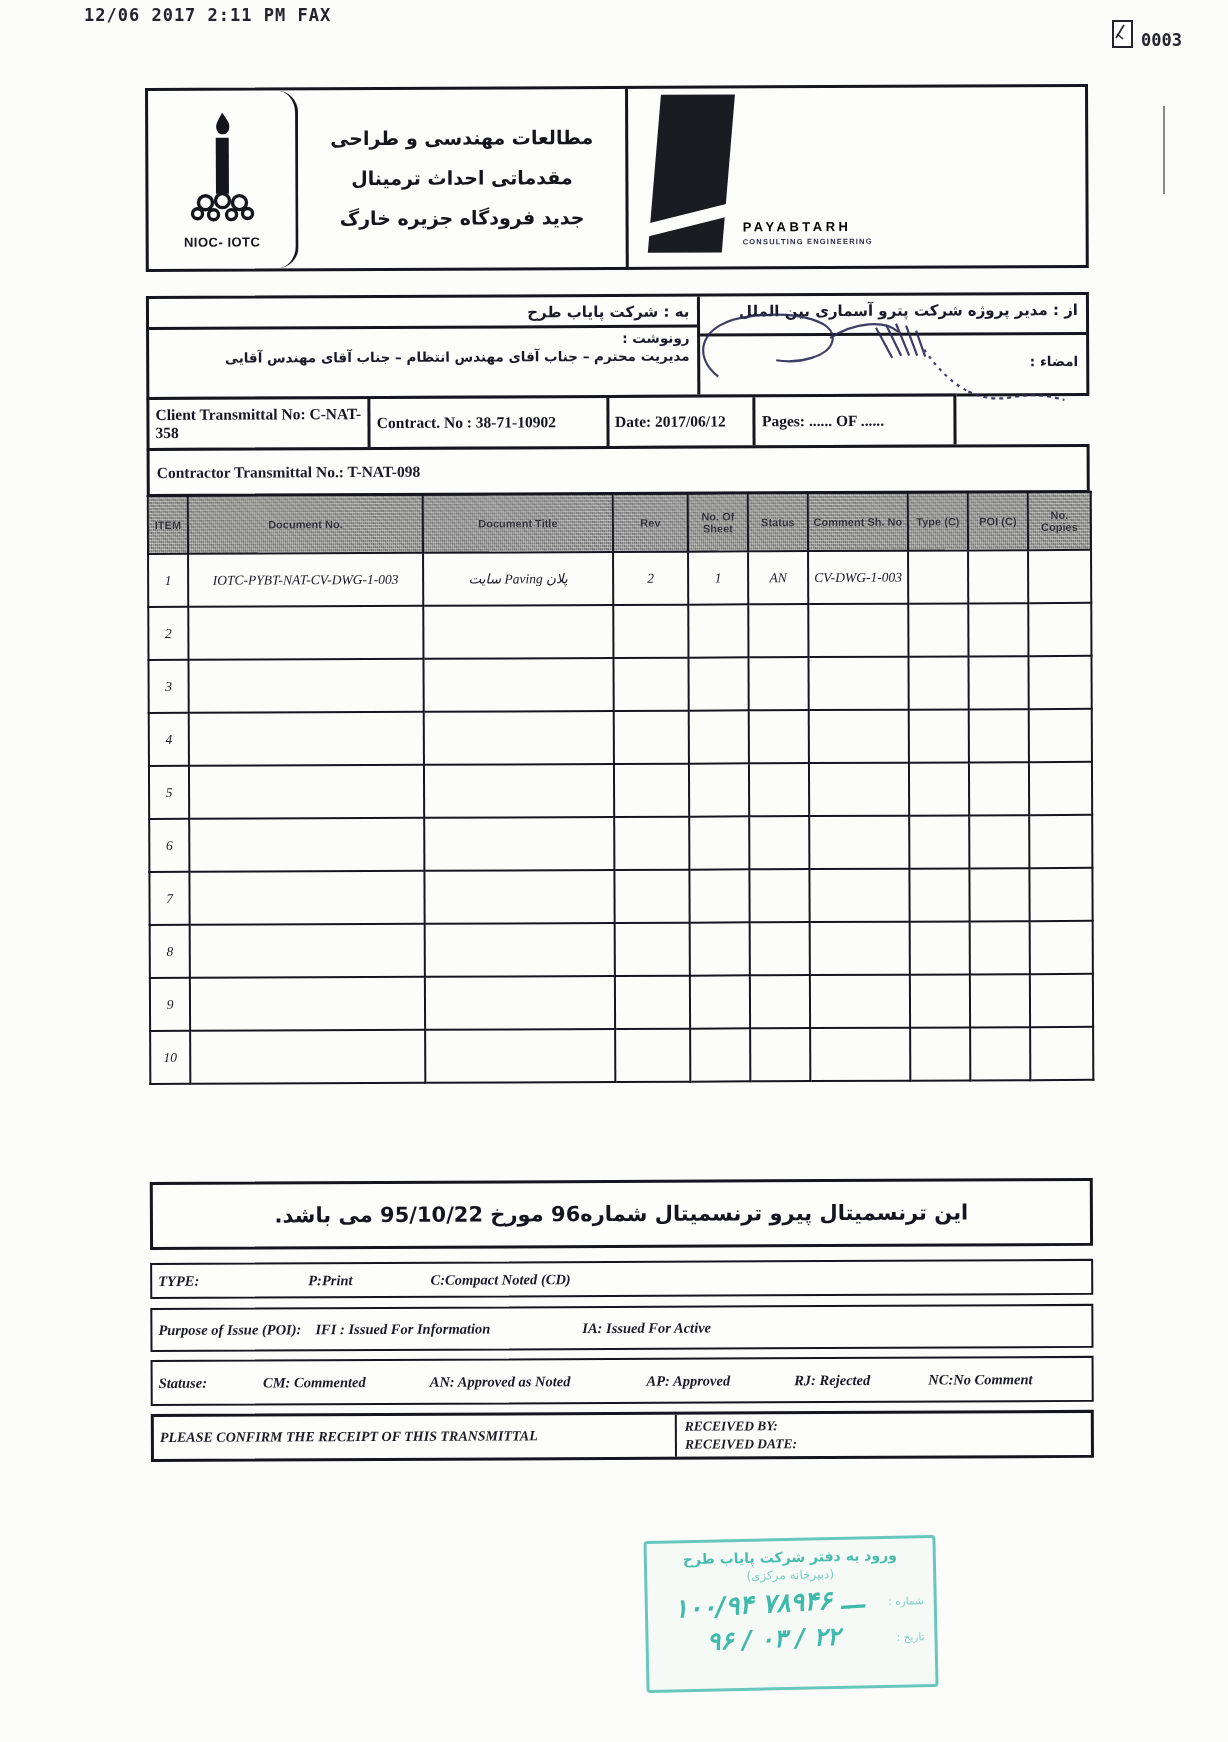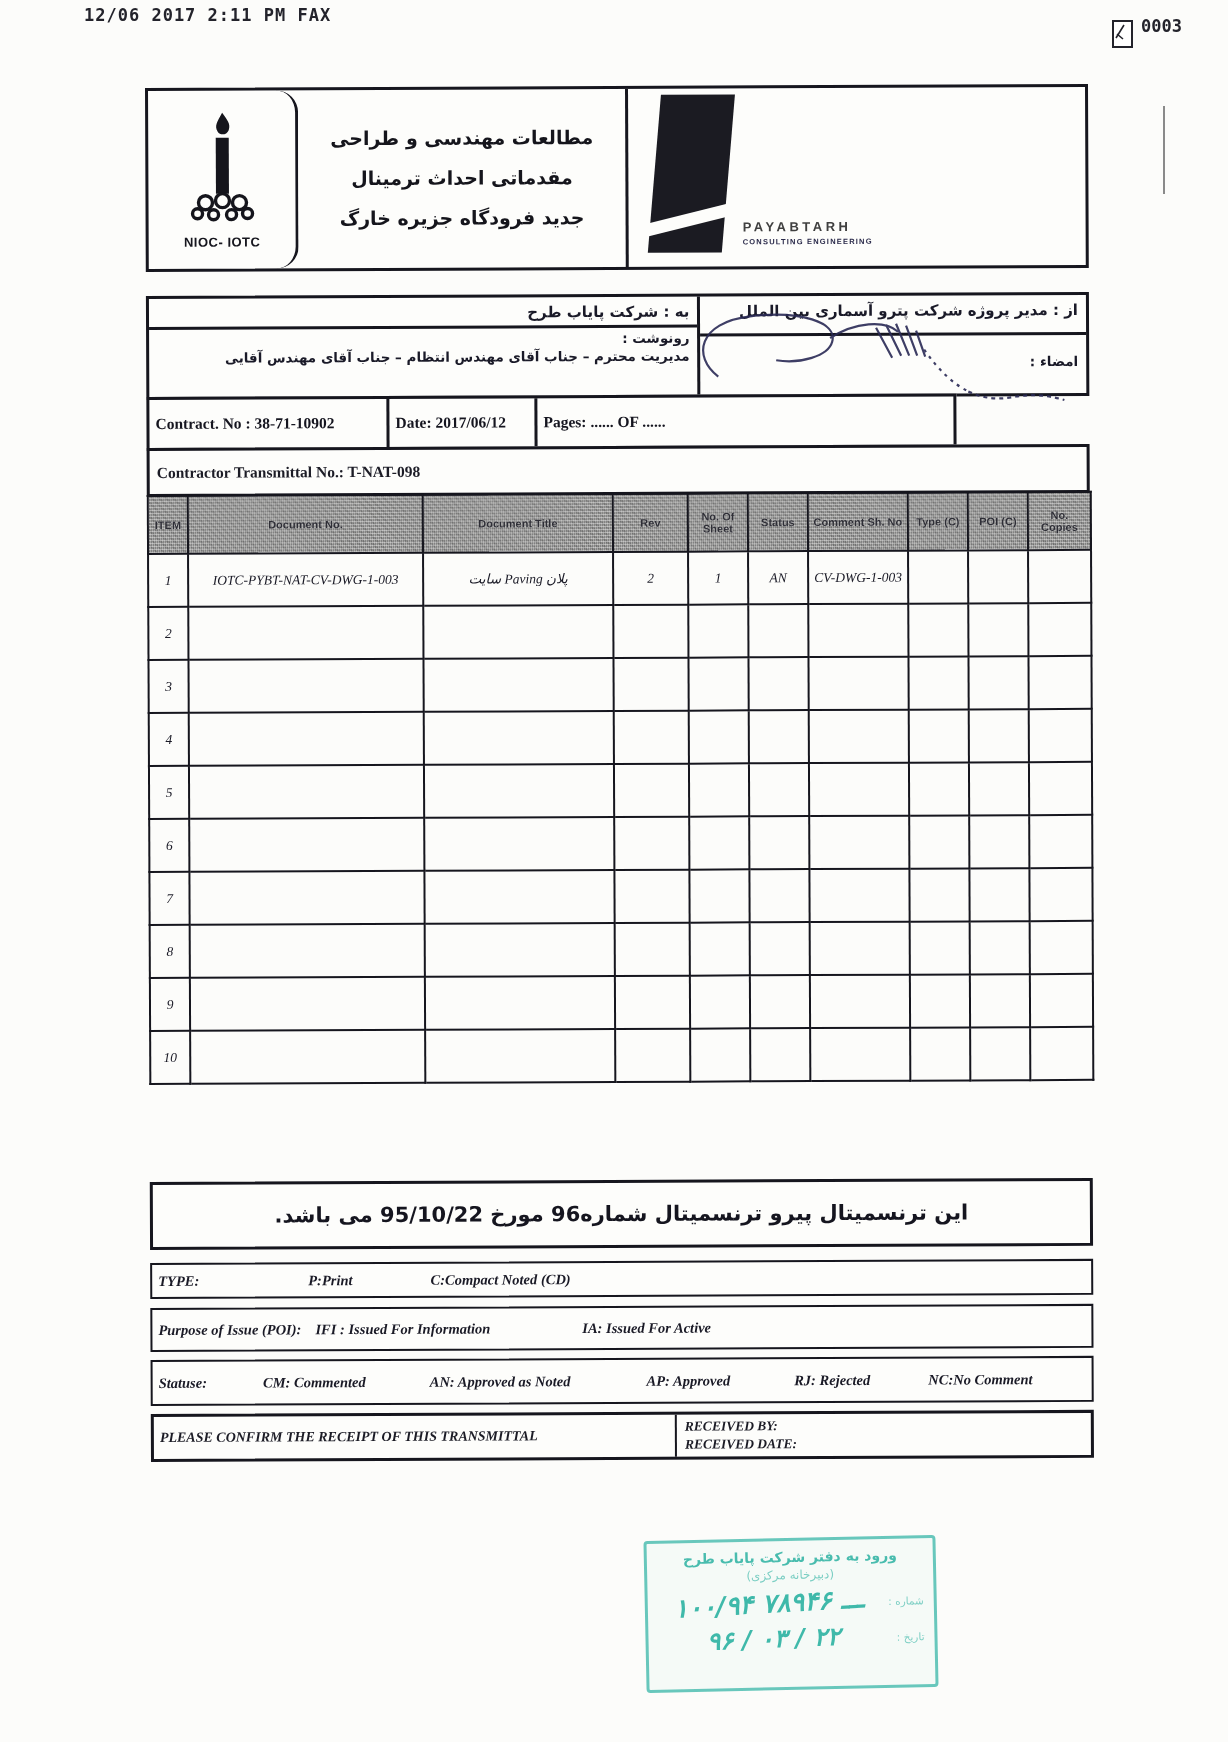--- a/index.html
+++ b/index.html
@@ -7,42 +7,42 @@
     position:relative; width:1228px; height:1742px; margin:0 auto;
     background:#fcfcfa; overflow:hidden; color:#1c1c26;
     font-family:"Liberation Serif", serif;
     text-decoration:underline;
   }
   .abs{position:absolute;}
   
   .fax-left{left:84px; top:5px; font:bold 17px "DejaVu Sans Mono", monospace; letter-spacing:1px; color:#23232b;}
   .fax-icon{left:1112px; top:20px; width:17px; height:24px; border:2px solid #23232b; background:#fff;}
   .fax-icon svg{display:block;}
-  .fax-num{left:1141px; top:16px; font:bold 17px "DejaVu Sans Mono", monospace; color:#23232b;}
+  .fax-num{left:1141px; top:30px; font:bold 17px "DejaVu Sans Mono", monospace; color:#23232b;}
   .scan-vline{left:1163px; top:106px; width:2px; height:88px; background:#8a8a8a;}
   
   .form-root{left:145px; top:88px; width:943px; transform:rotate(-0.25deg); transform-origin:0 0;}
   .bx{border:3px solid #16161e; box-sizing:border-box; background:#fdfdfb;}
   
   .logo-row{display:flex; width:943px; height:184px;}
   .logo-cell{border-right:3px solid #16161e; display:flex; flex-direction:column; align-items:center; justify-content:center; box-sizing:border-box;}
   .logo-cell:last-child{border-right:none;}
   .cell-nioc{width:150px;border-radius:22px;}
   .cell-ipac{width:205px;}
   .cell-title{width:330px;}
   .cell-payab{width:258px; flex-direction:row; align-items:flex-end; justify-content:flex-start; padding:8px 0 14px 26px;}
   .nioc-caption{font:bold 13px "Liberation Sans", sans-serif; letter-spacing:.5px; margin-top:4px; color:#16161e;}
   .ipac-word{font:900 68px "Liberation Serif", serif; letter-spacing:-3px; line-height:.95; color:#15151c; transform:scaleY(1.25); margin-top:-6px;}
   .ipac-fa{direction:rtl; font:bold 12px "DejaVu Sans", sans-serif; color:#15151c; margin-top:16px;}
   .ipac-en{font:bold 10px "Liberation Sans", sans-serif; letter-spacing:.4px; color:#15151c; margin-top:2px;}
   .title-fa{direction:rtl; text-align:center; font:bold 19px "DejaVu Sans", sans-serif; line-height:2.1; color:#15151c;}
   .payab-mark{position:relative; width:74px; height:158px; background:#1b1b22; transform:skewX(-5deg); flex:none;}
   .payab-stripe{position:absolute; left:-8px; right:-8px; bottom:26px; height:13px; background:#fdfdfb; transform:rotate(-14deg);}
   .payab-text{margin:0 0 6px 14px;}
-  .payab-name{font:bold 13px "Liberation Sans", sans-serif; letter-spacing:3.5px; color:#404040;}
+  .payab-name{font:bold 13px "Liberation Sans", sans-serif; letter-spacing:3.5px; color:#000000;}
   .payab-sub{font:bold 7.5px "Liberation Sans", sans-serif; letter-spacing:1.2px; color:#2a2a4a; margin-top:3px;}
   
   .addr{top:208px; display:flex; flex-direction:row; width:943px; height:104px; margin-top:24px;}
   .addr-left{width:555px; border-right:3px solid #16161e; box-sizing:border-box;}
   .addr-right{width:388px; position:relative; box-sizing:border-box;}
   .fa-line{direction:rtl; text-align:right; font:bold 15px "DejaVu Sans", sans-serif; padding:6px 8px 4px 4px; color:#1a1a28;}
   .fa-small{font-size:13.5px; padding-top:2px; padding-bottom:0;}
   .rule-b{border-bottom:3px solid #16161e;}
   .sig-svg{position:absolute; left:-20px; top:2px; z-index:4; pointer-events:none;}
   
@@ -163,20 +163,21 @@
             <path d="M150 40 C 175 24, 205 22, 218 34"></path>
             <path d="M196 30 l 16 30 M206 27 l 15 31 M216 26 l 13 32 M226 28 l 11 30 M236 33 l 9 26"></path>
             <path d="M244 52 C 258 72, 272 86, 288 94" stroke-dasharray="3 5"></path>
             <path d="M288 94 q 20 10 44 6 q 26 -5 52 3" stroke-dasharray="4 4"></path>
           </g>
         </svg>
       </div>
     </div>
 
     <div class="bx trans-row">
+      <div class="t-cell tc-client">Client  Transmittal  No: C-NAT-358</div>
       <div class="t-cell tc-contract">Contract. No : 38-71-10902</div>
       <div class="t-cell tc-date">Date: 2017/06/12</div>
       <div class="t-cell tc-pages">Pages: ......    OF ......</div>
     </div>
     <div class="bx contractor-row">Contractor Transmittal No.:  T-NAT-098</div>
 
     <table class="doc">
       <thead>
           <tr>
             <th class="c0">ITEM</th>

